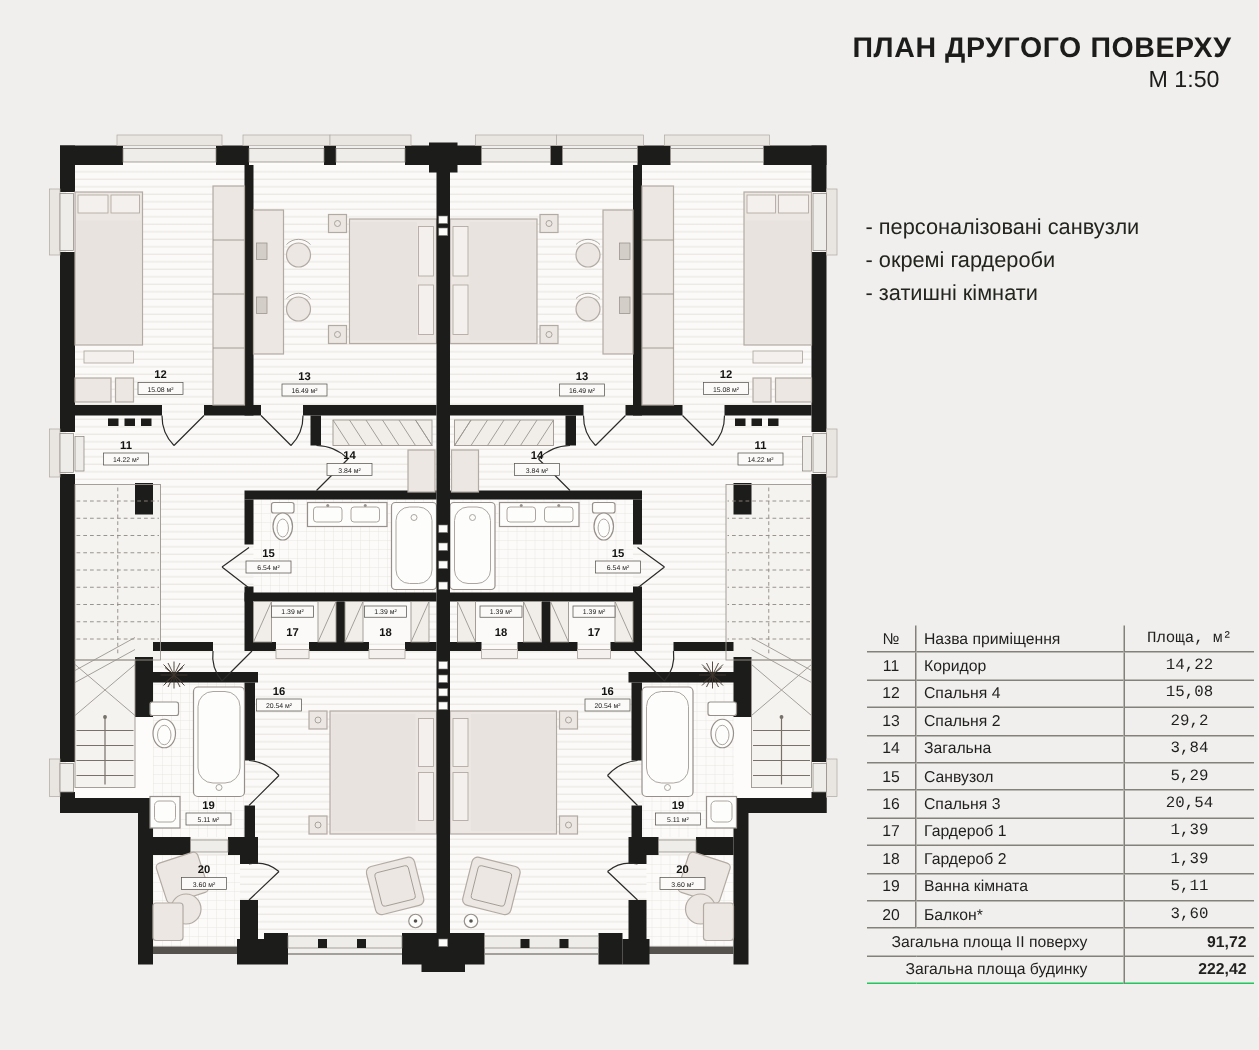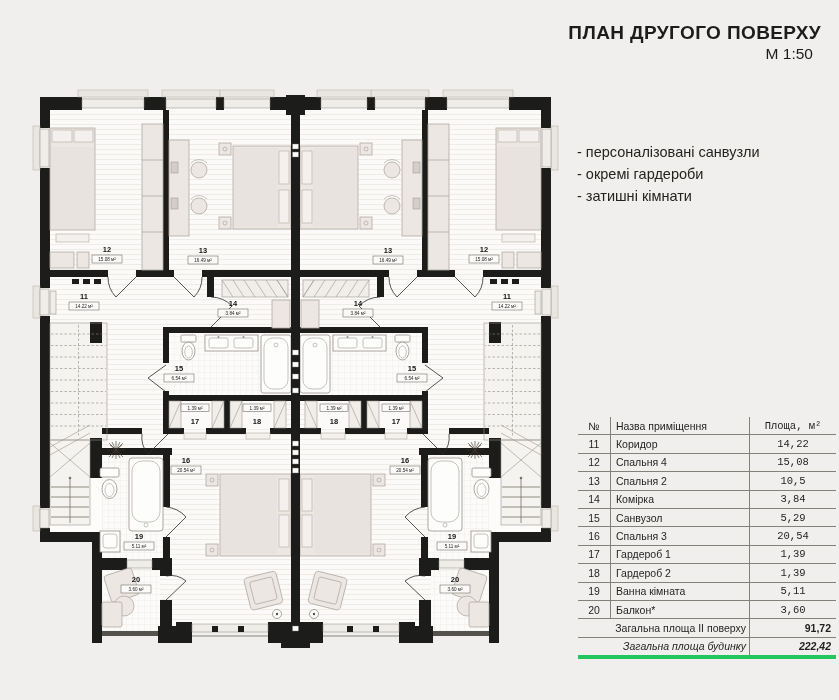--- a/index.html
+++ b/index.html
@@ -10,24 +10,24 @@
          letter-spacing:.4px;color:#1c1c1a;text-align:right;white-space:nowrap;}
   .scale{position:absolute;right:26px;top:45px;font-size:15.5px;color:#1c1c1a;text-align:right;padding-left:32px;}
   
   .features{position:absolute;left:577px;top:141px;font-size:14.5px;line-height:22px;color:#24241f;}
   
   table.tbl{position:absolute;left:578px;top:417px;width:258px;border-collapse:collapse;
             font-size:10.5px;color:#1f1f1d;}
   .tbl td{padding:2px 5px;height:13.4px;vertical-align:middle;}
   .tbl tr{border-top:1px solid #84817b;}
   .tbl tr.hd{border-top:none;}
-  .tbl tr.last{border-bottom:4px solid #22c55e;font-style:italic;}
+  .tbl tr.last{border-bottom:1px solid #22c55e;}
   .tbl td.cn{width:22px;text-align:center;border-right:1px solid #84817b;}
   .tbl td.ca{width:76px;text-align:center;border-left:1px solid #84817b;font-family:Liberation Mono, monospace;}
-  .tbl td.sl{text-align:right;padding-right:3px;}
+  .tbl td.sl{text-align:right;padding-right:24px;}
   .tbl td.sv{font-weight:bold;text-align:right;border-left:1px solid #84817b;}
   
   svg.plan{position:absolute;left:0;top:0;}
   .w{fill:#1c1c1a;}
   .base{fill:#fdfcfb;}
   .win{fill:#efede9;stroke:#8d8780;stroke-width:.5;}
   .sill{fill:#e9e6e2;stroke:#b3aca5;stroke-width:.5;}
   .f{fill:#ece7e2;stroke:#b3aba3;stroke-width:.8;}
   .f2{fill:#f3f0ed;stroke:#b3aba3;stroke-width:.6;}
   .fi{fill:#e8e3de;}
@@ -415,25 +415,25 @@
       <td class="ca">14,22</td>
     </tr>
     <tr>
       <td class="cn">12</td>
       <td>Спальня 4</td>
       <td class="ca">15,08</td>
     </tr>
     <tr>
       <td class="cn">13</td>
       <td>Спальня 2</td>
-      <td class="ca">10,5</td>
+      <td class="ca">29,2</td>
     </tr>
     <tr>
       <td class="cn">14</td>
-      <td>Комірка</td>
+      <td>Загальна</td>
       <td class="ca">3,84</td>
     </tr>
     <tr>
       <td class="cn">15</td>
       <td>Санвузол</td>
       <td class="ca">5,29</td>
     </tr>
     <tr>
       <td class="cn">16</td>
       <td>Спальня 3</td>

